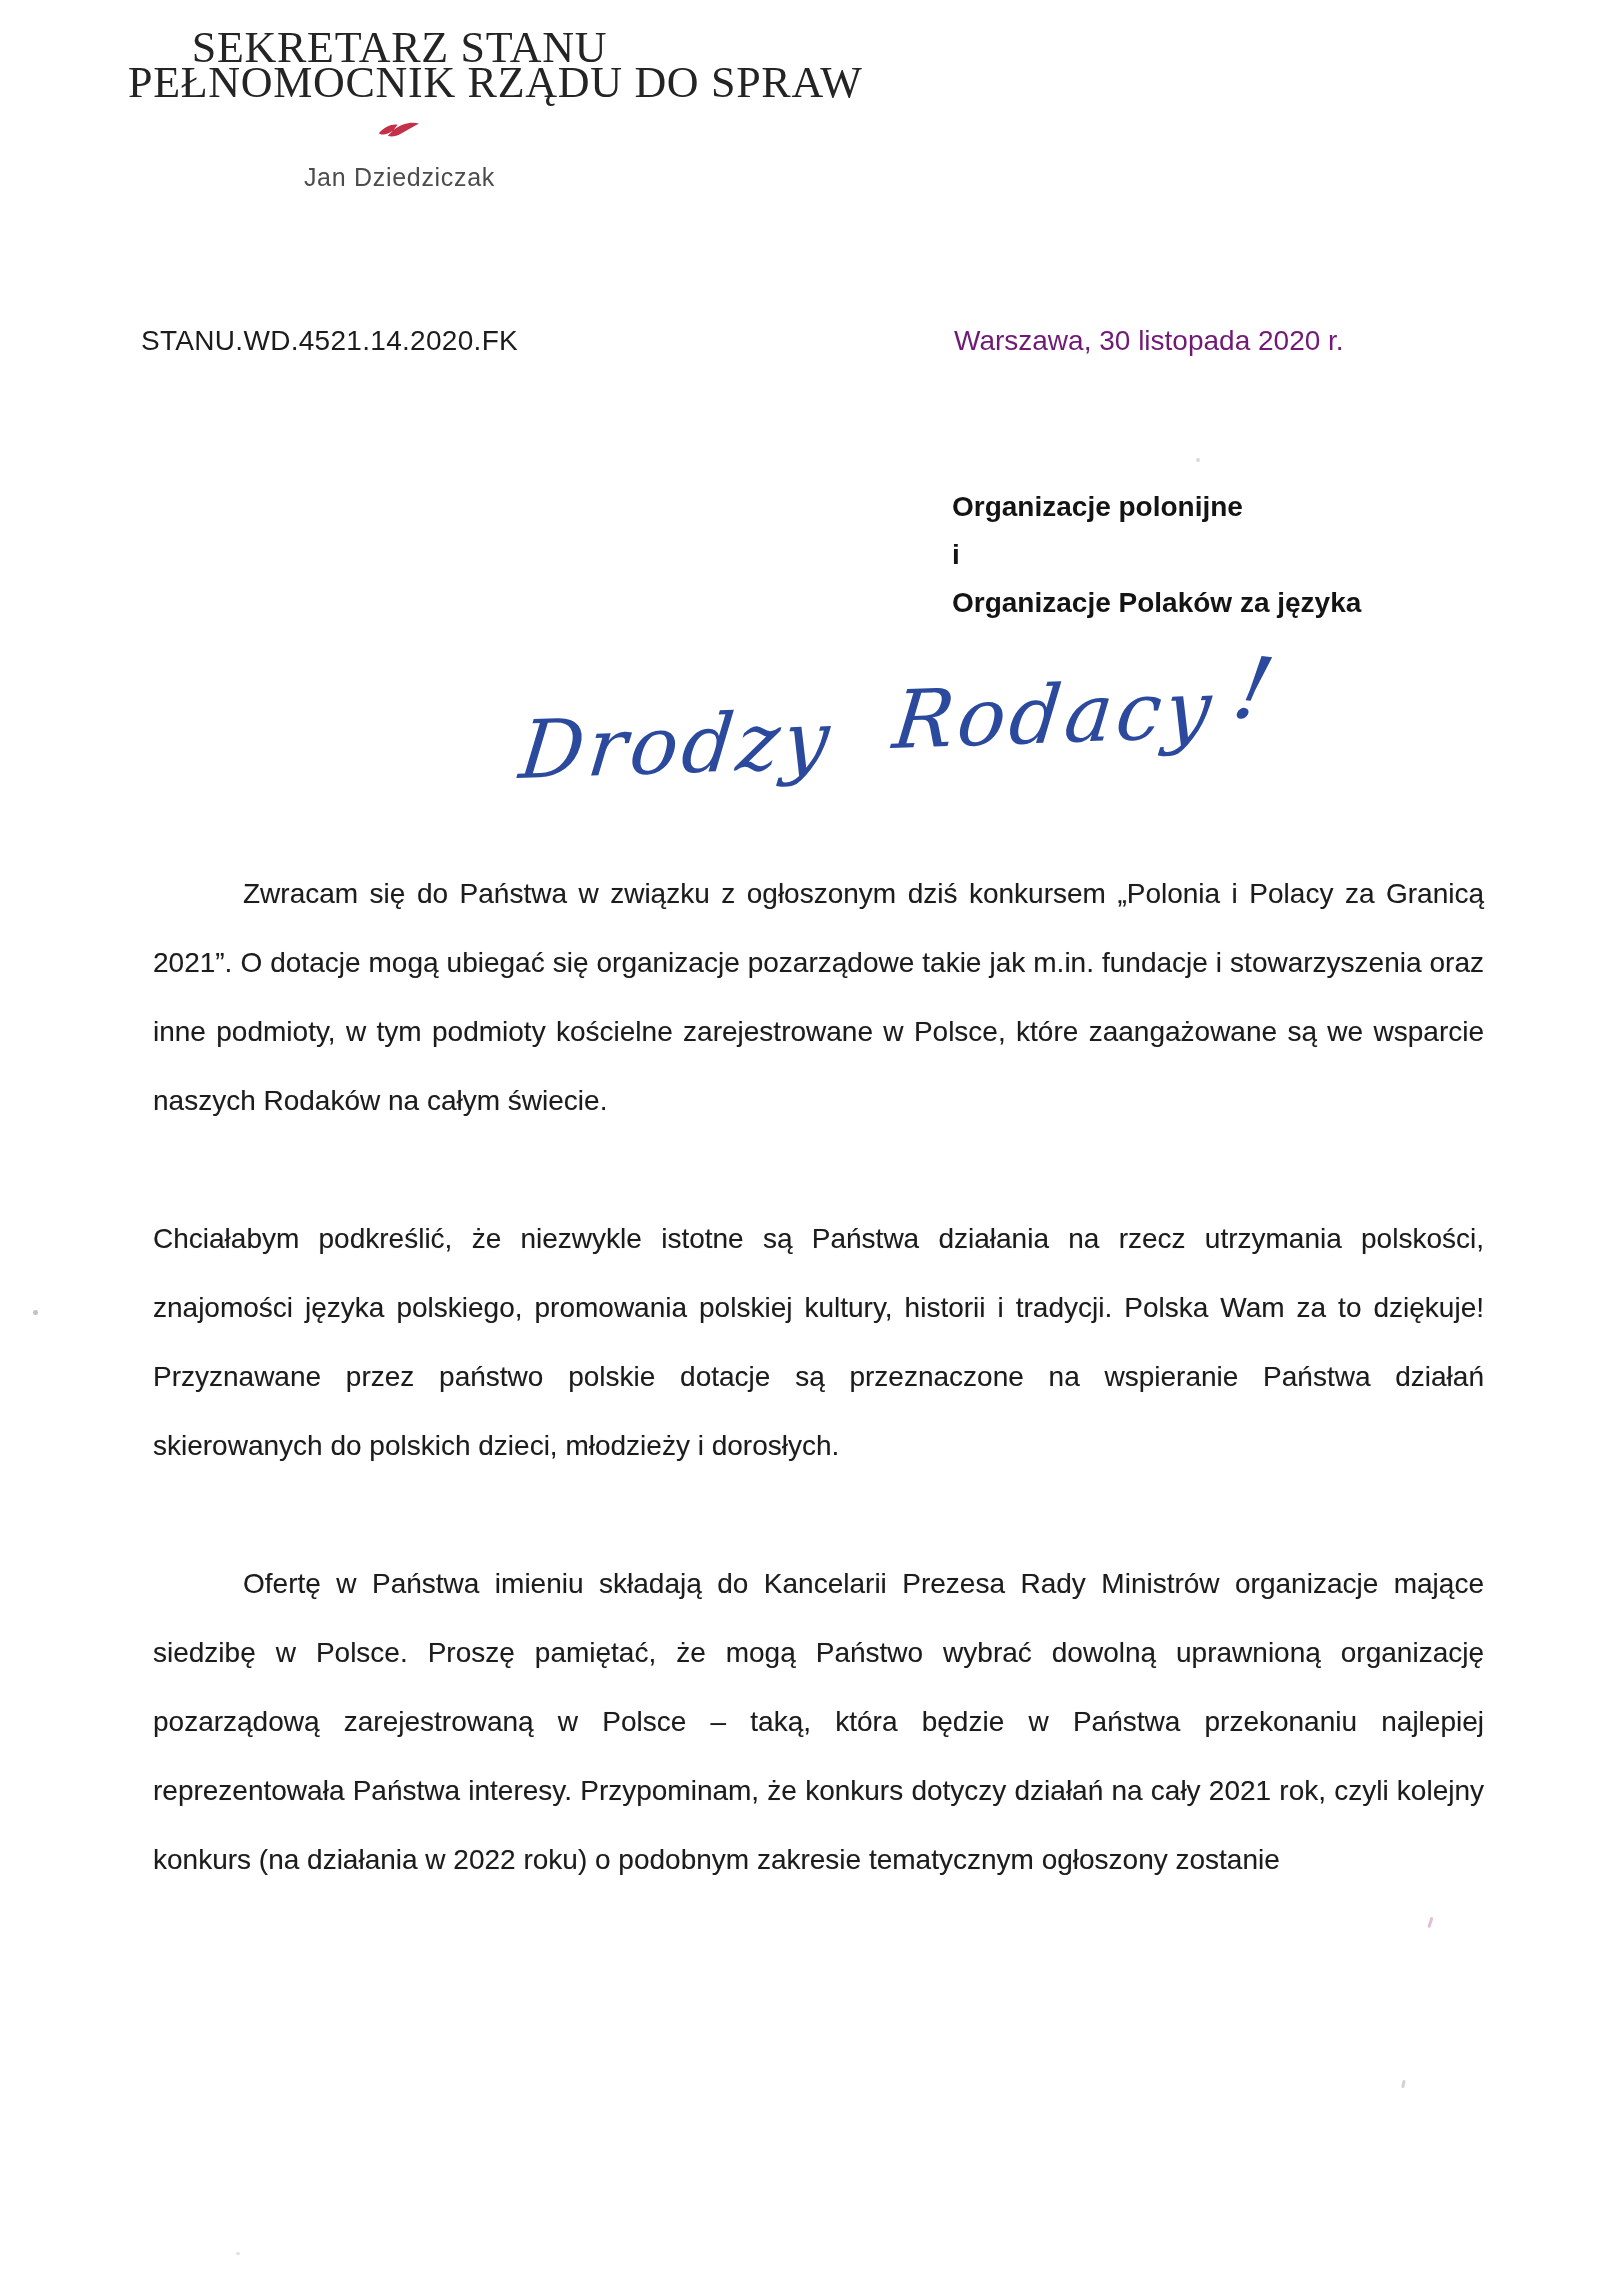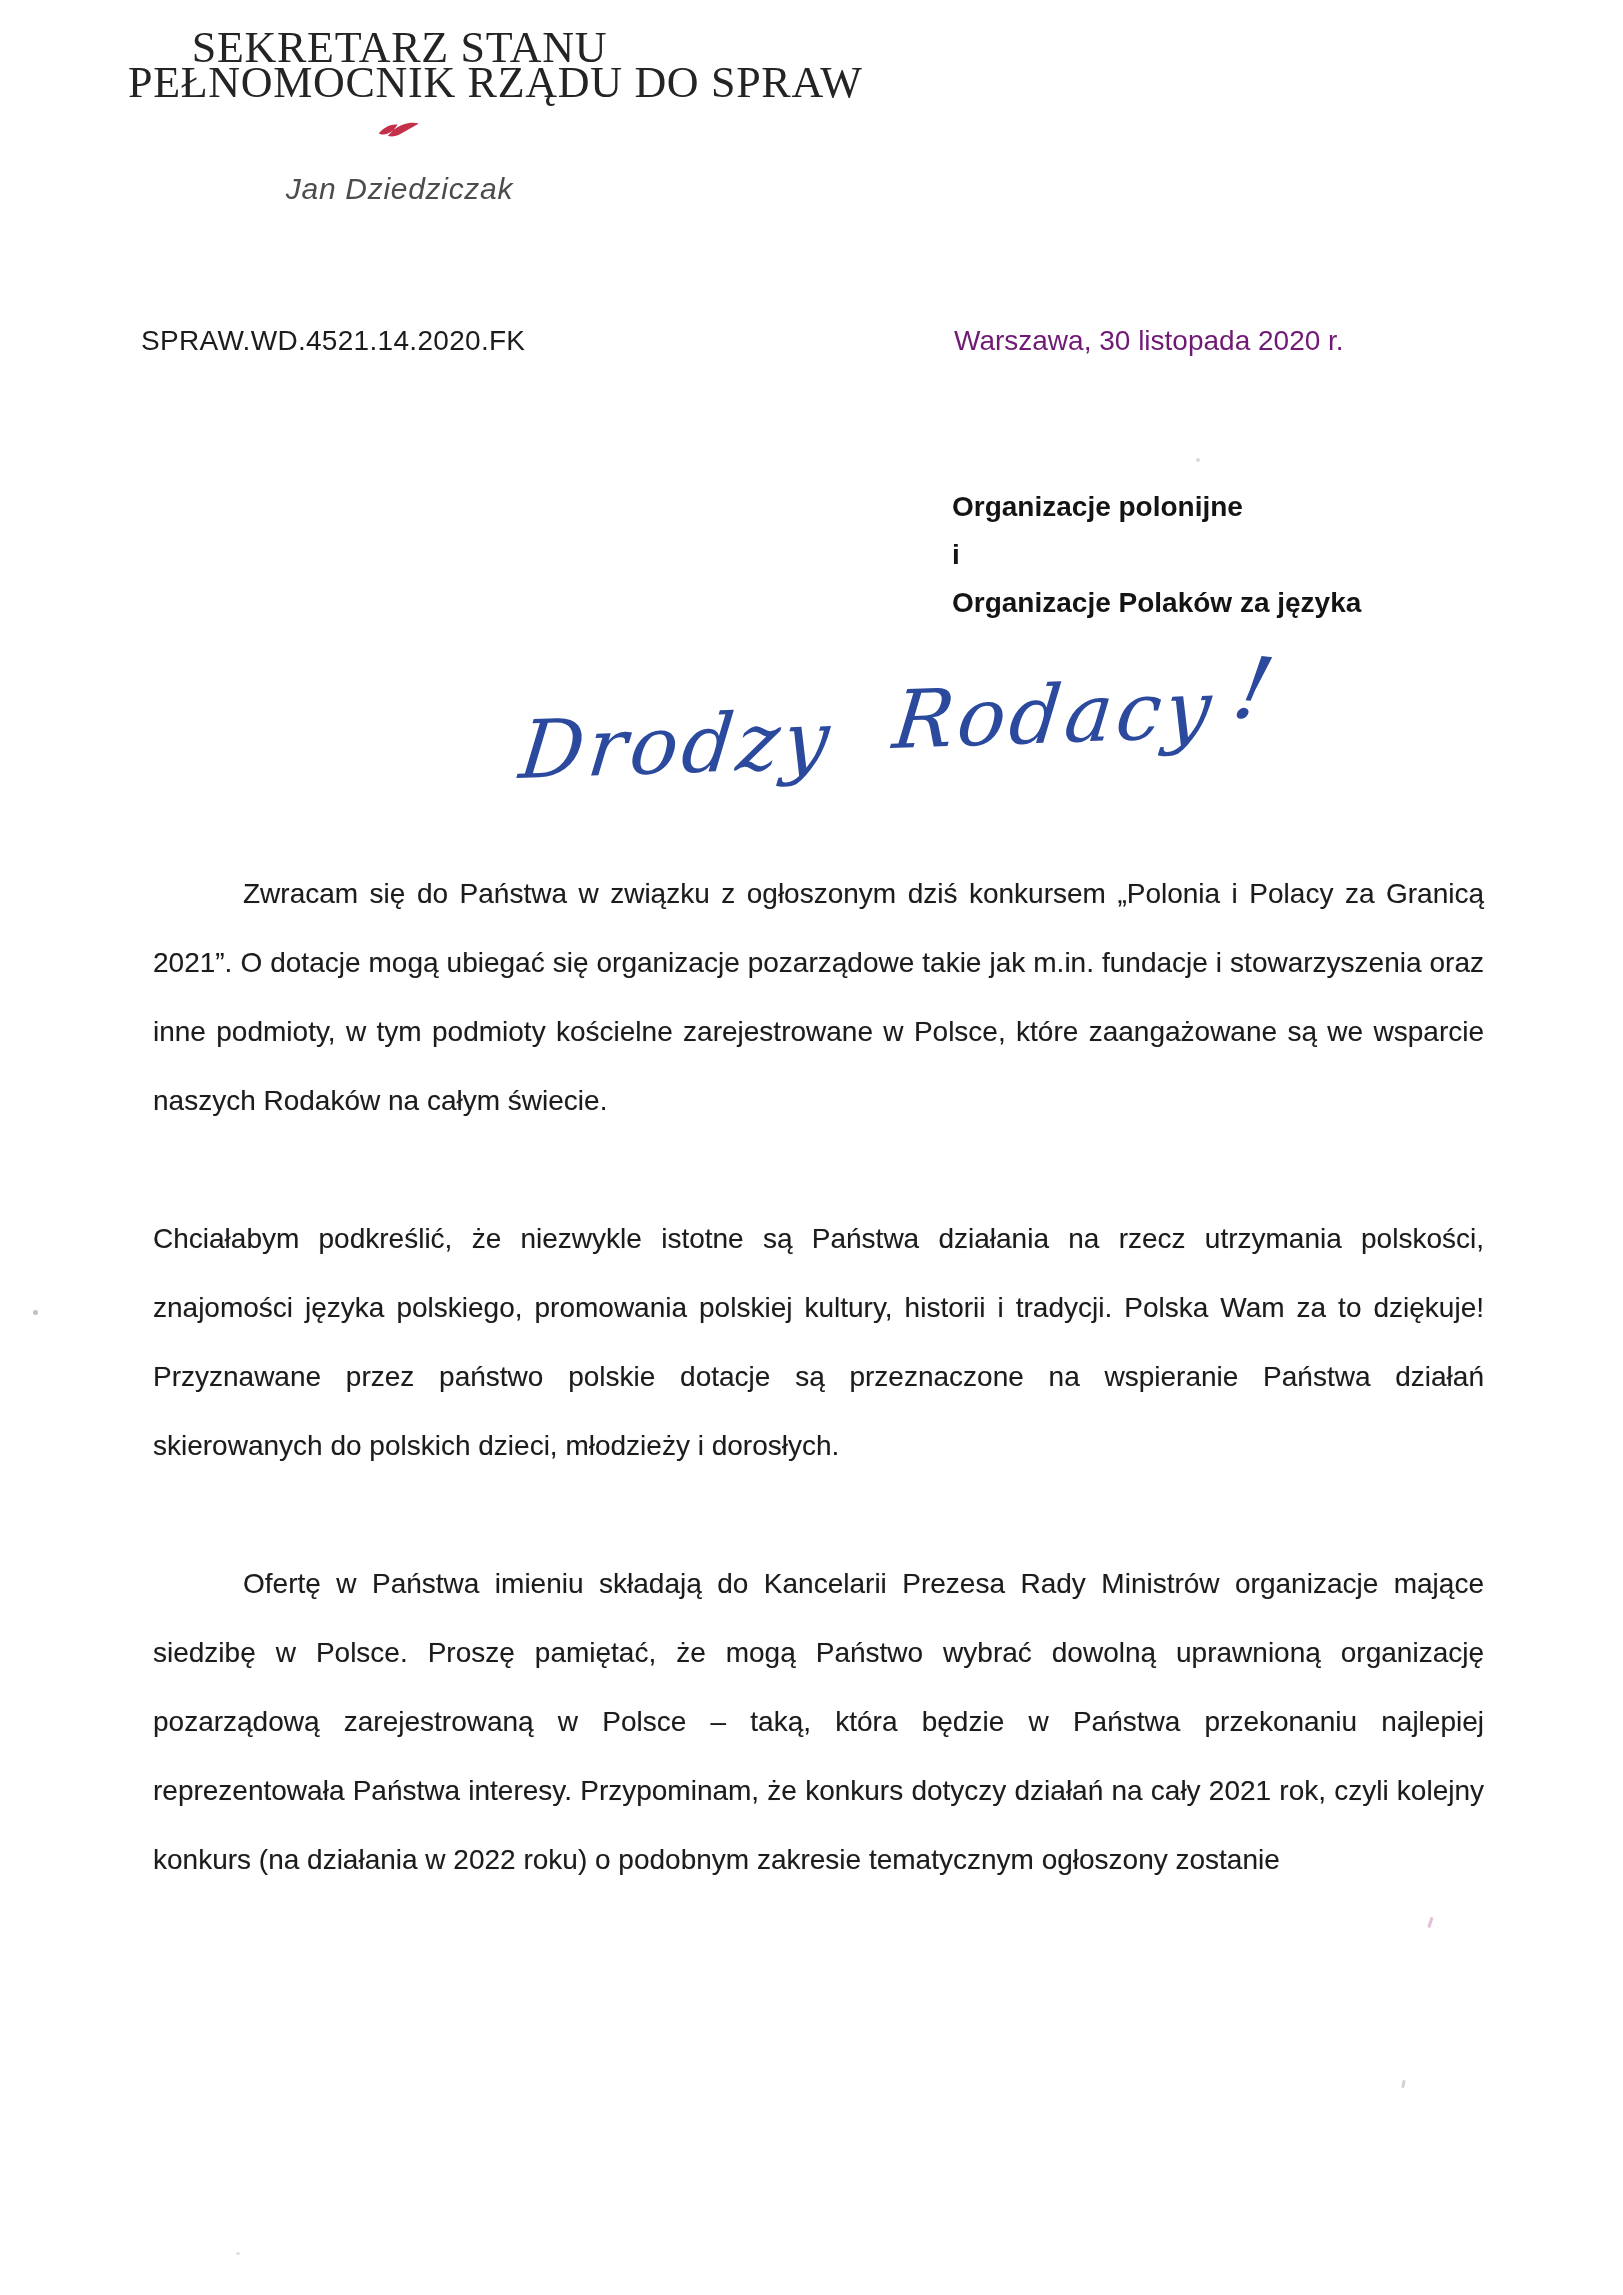--- a/index.html
+++ b/index.html
@@ -30,23 +30,22 @@
     color: #242424;
     white-space: nowrap;
   }
   .emblem {
     width: 47px;
     height: 22px;
     margin: 17px auto 0;
     display: block;
   }
   .signatory {
-    margin-top: 33px;
-    font-size: 30px;
-    font-style: italic;
+    margin-top: 24px;
+    font-size: 25px;
     letter-spacing: 0.7px;
     color: #4c4c4c;
   }
 
   
   .ref-number {
     position: absolute;
     left: 141px;
     top: 325px;
     font-size: 28px;
@@ -130,21 +129,21 @@
     <div class="letterhead-title">
       <div>SEKRETARZ STANU</div>
       <div>PEŁNOMOCNIK RZĄDU DO SPRAW</div>
     </div>
     <svg class="emblem" viewBox="0 0 72 34" aria-hidden="true">
       <path d="M4 25 C13 15, 25 10, 33 12 L27 20 C39 11, 53 7, 66 10 L38 26 C31 30, 23 31, 18 29 L26 21 C18 27, 9 29, 4 25 Z" fill="#c43049"></path>
     </svg>
     <div class="signatory">Jan Dziedziczak</div>
   </div>
 
-  <div class="ref-number">SPRAW.WD.4521.14.2020.FK</div>
+  <div class="ref-number">STANU.WD.4521.14.2020.FK</div>
   <div class="place-date">Warszawa, 30 listopada 2020 r.</div>
 
   <div class="recipient">
     <div>Organizacje polonijne</div>
     <div>i</div>
     <div>Organizacje Polaków za języka</div>
   </div>
 
   <div class="salutation">
     <span class="word word-1">Drodzy</span>

